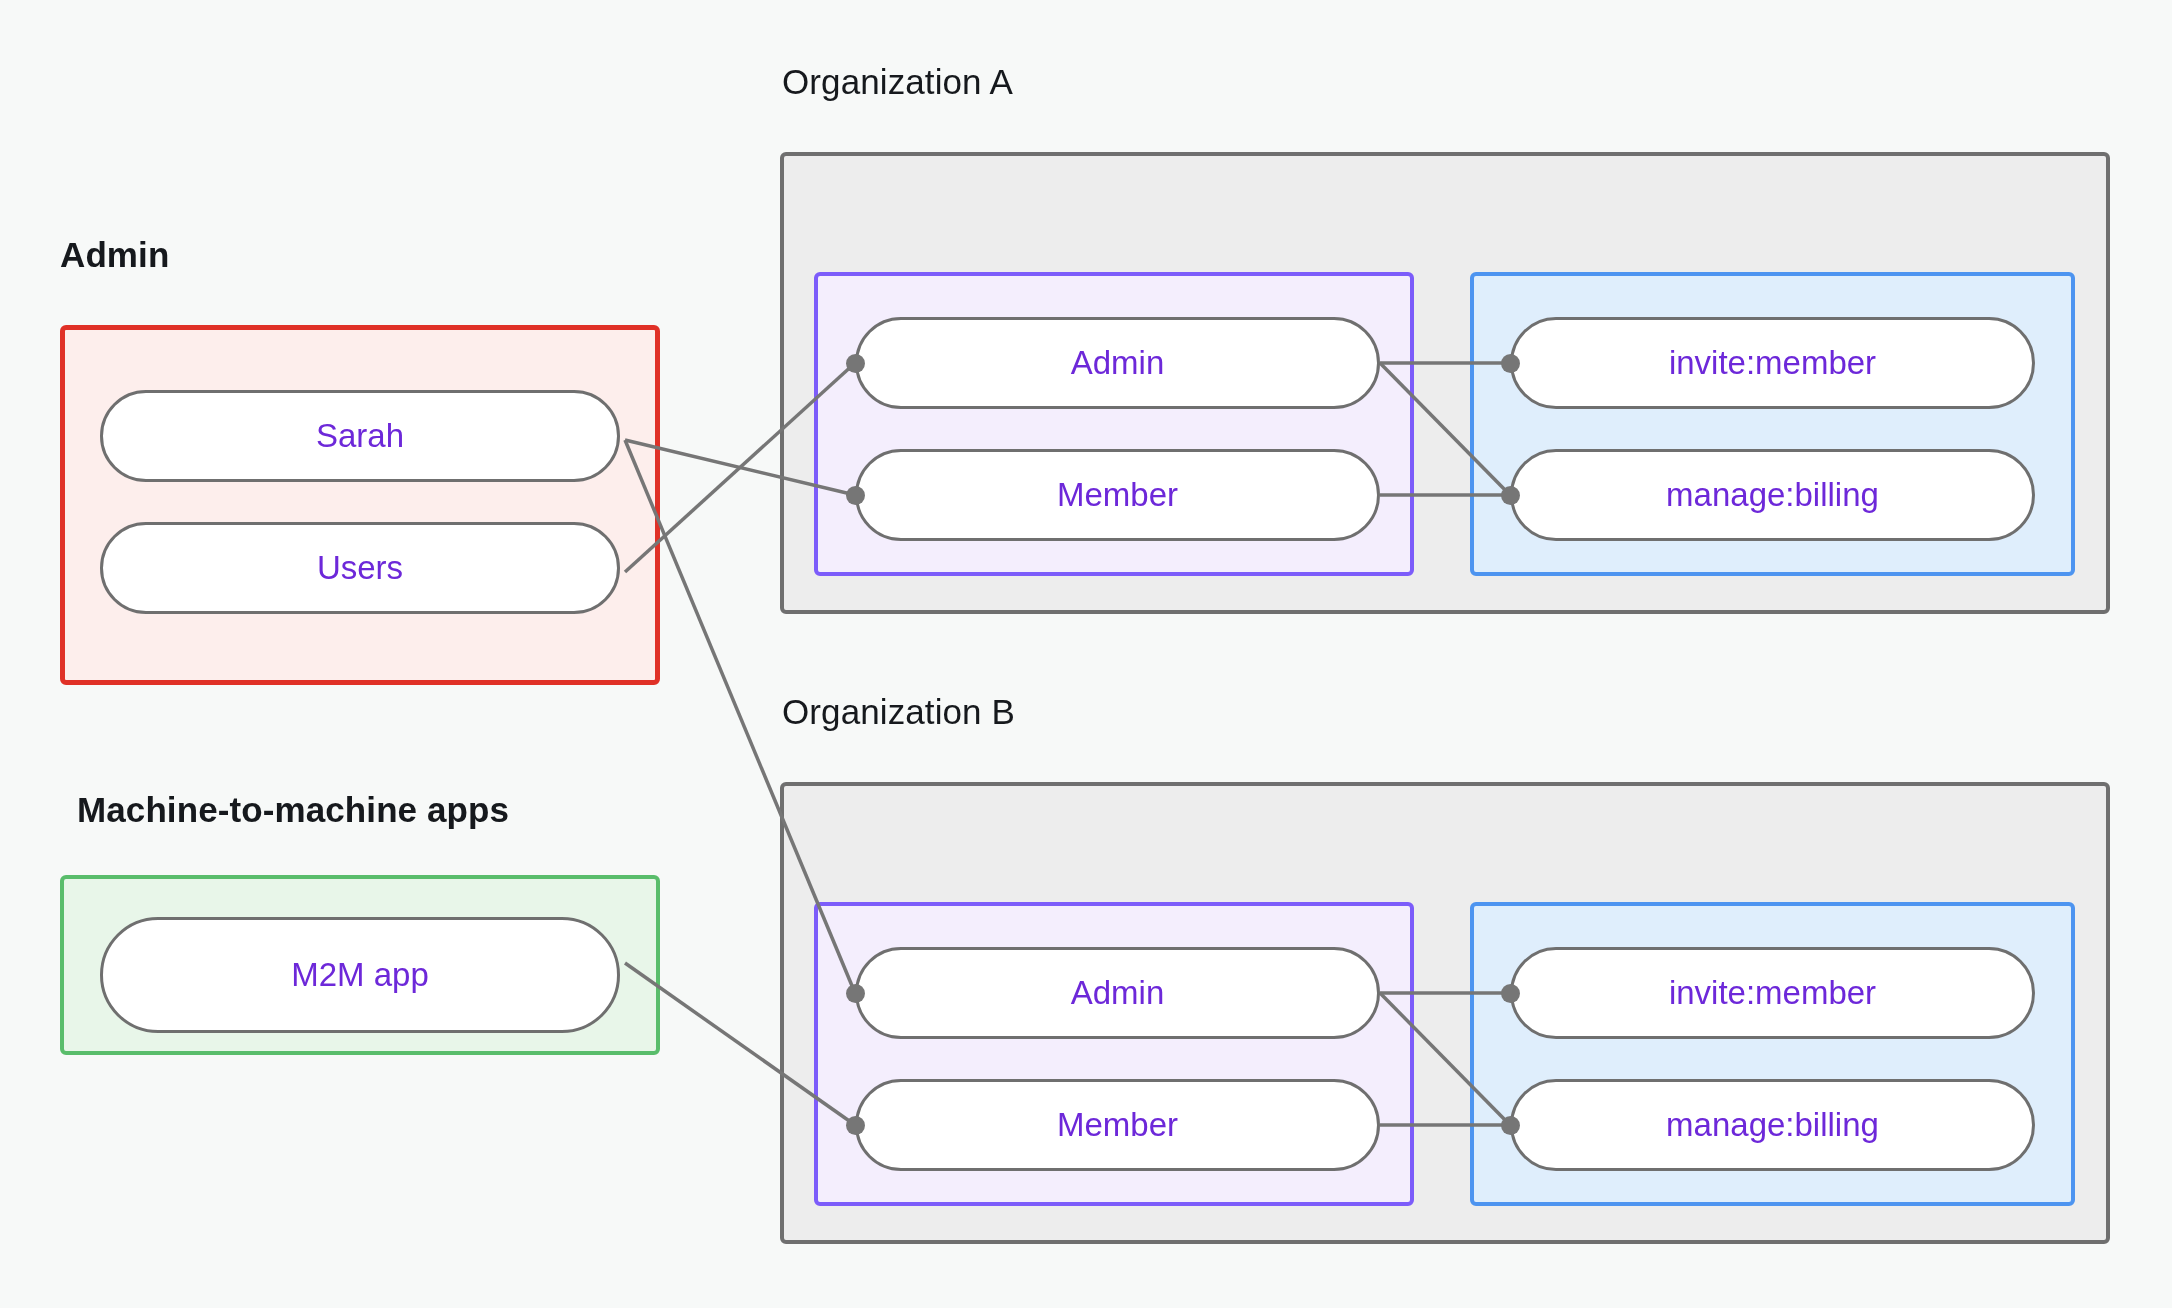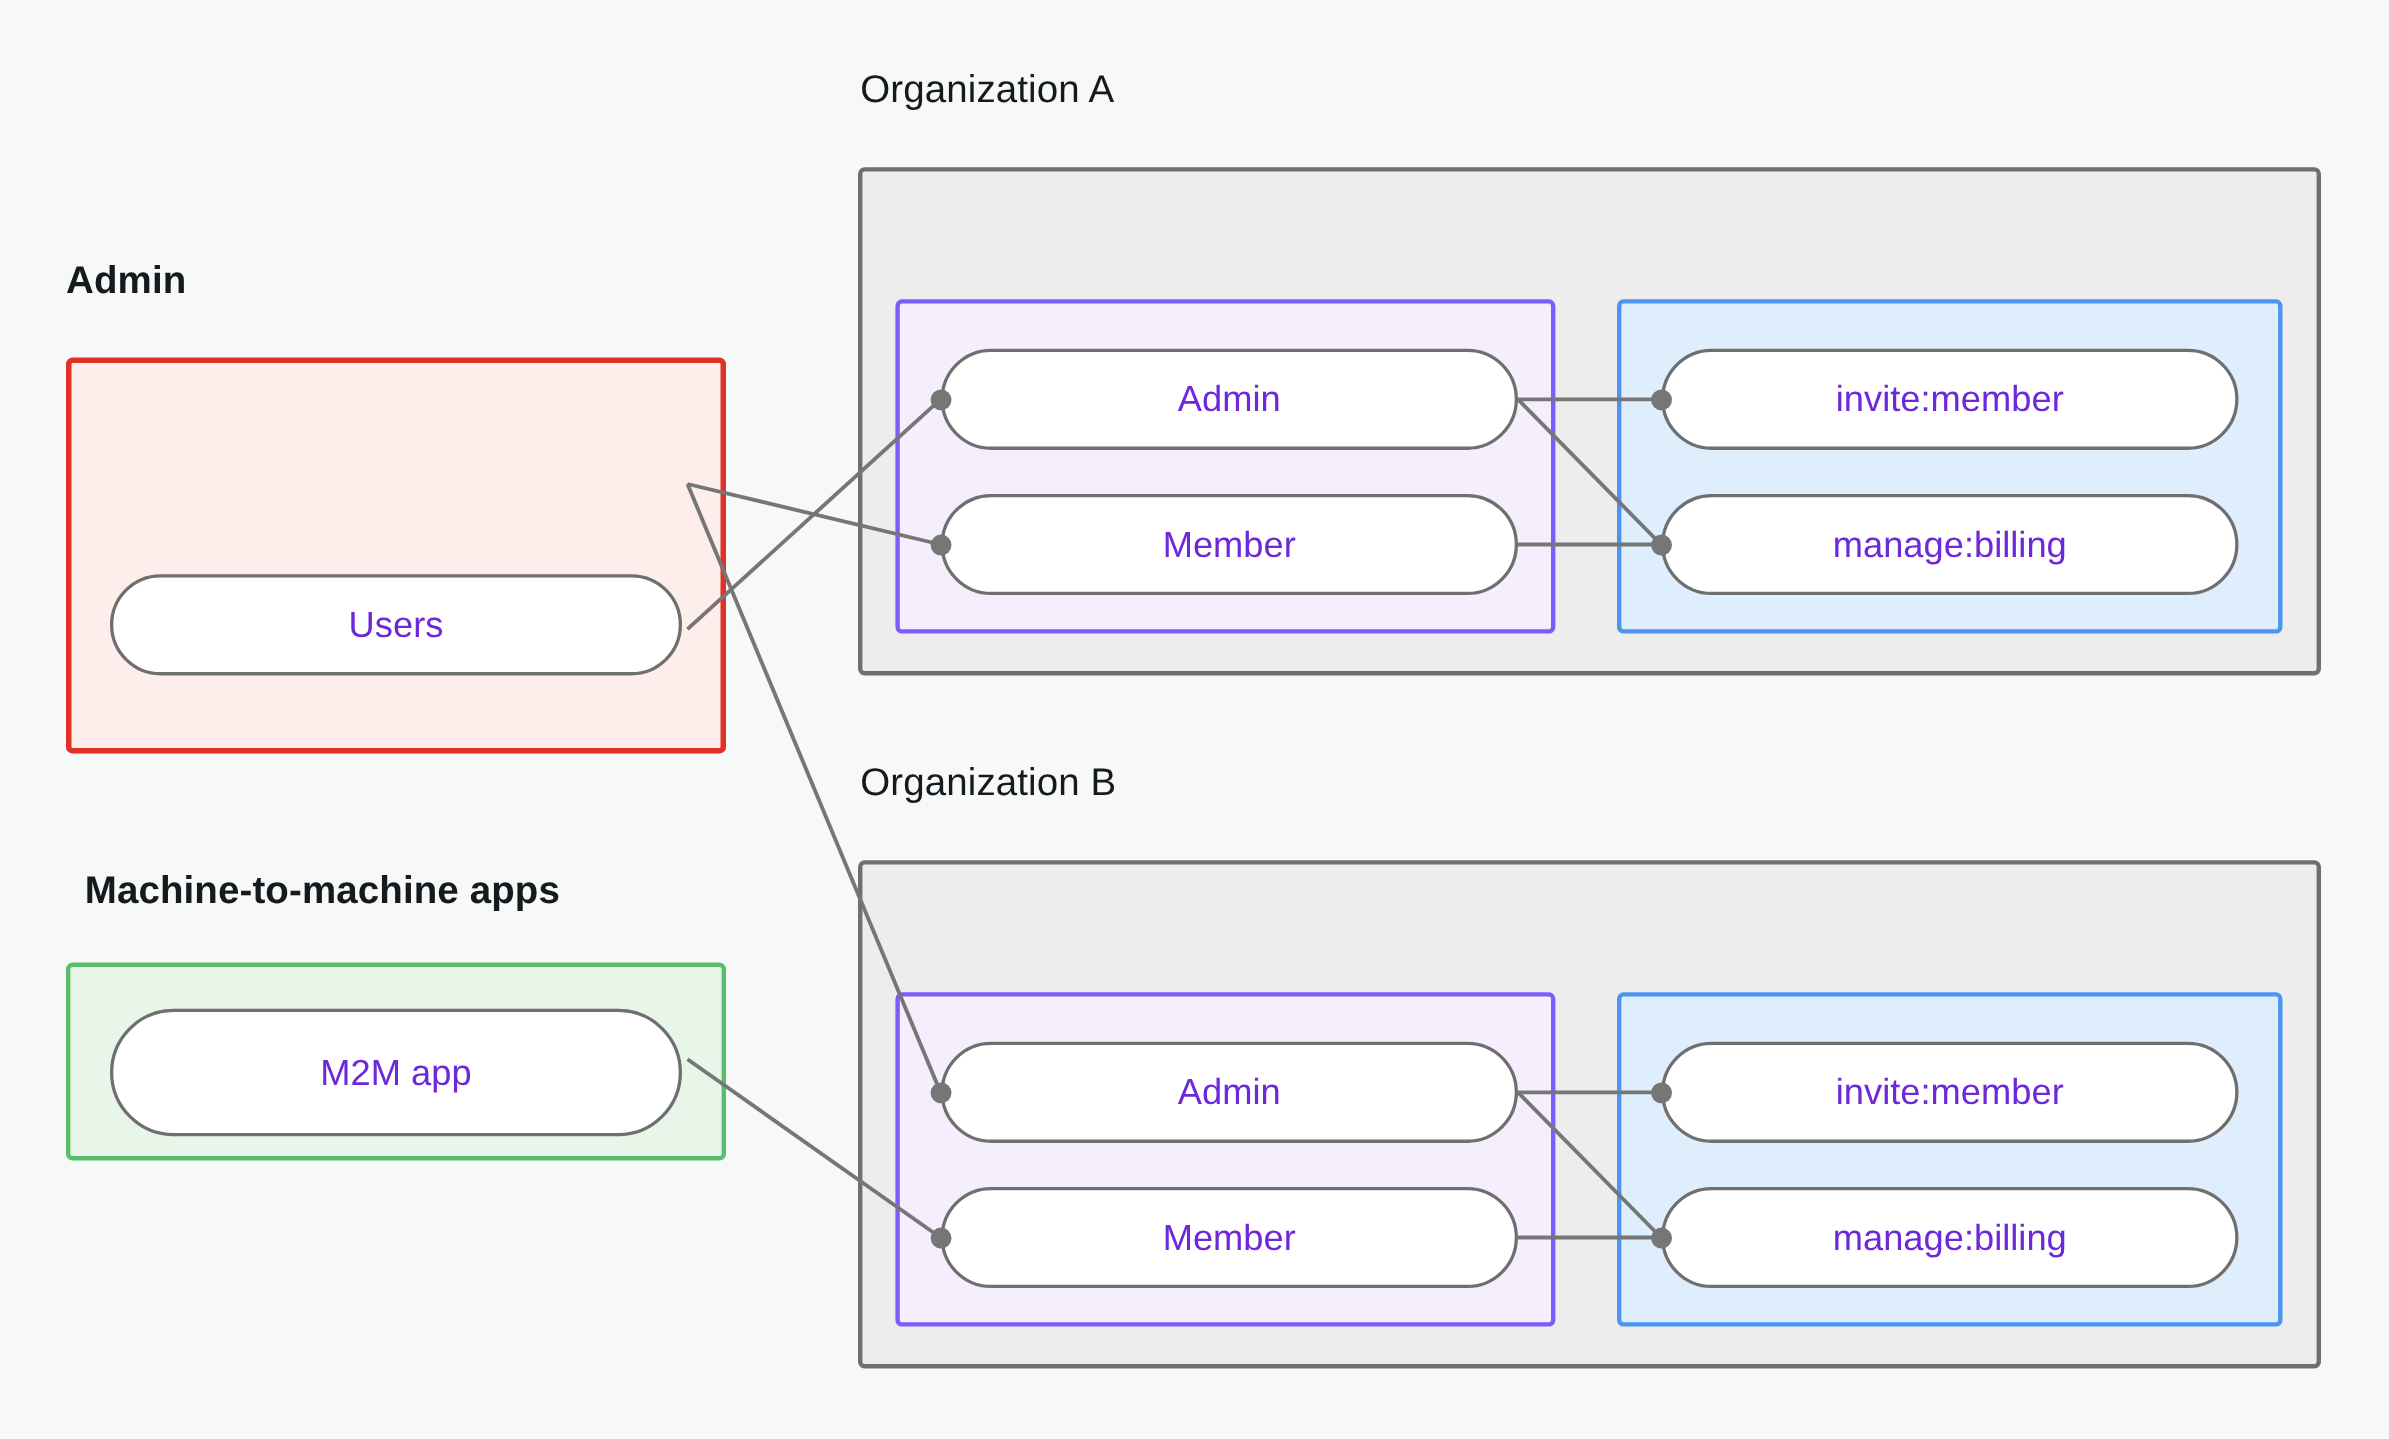--- a/index.html
+++ b/index.html
@@ -120,20 +120,21 @@
       <path d="M 1380,993 L 1510,1125"></path>
 
       <path d="M 1380,1125 L 1510,1125"></path>
     </g>
   </svg>
 
   <div class="group-title users-title" style="left:60px; top:235px;">Admin</div>
 
   <div class="container-box users-box" style="left:60px; top:325px; width:600px; height:360px;"></div>
 
+  <div class="pill" style="left:100px; top:390px; width:520px; height:92px;">Sarah</div>
 
   <div class="pill" style="left:100px; top:522px; width:520px; height:92px;">Users</div>
 
   <div class="group-title m2m-title" style="left:60px; top:790px;">Machine-to-machine apps</div>
 
   <div class="container-box m2m-box" style="left:60px; top:875px; width:600px; height:180px;"></div>
 
   <div class="pill" style="left:100px; top:917px; width:520px; height:116px;">M2M app</div>
 
   <div class="group-title" style="left:782px; top:62px;">Organization A</div>

